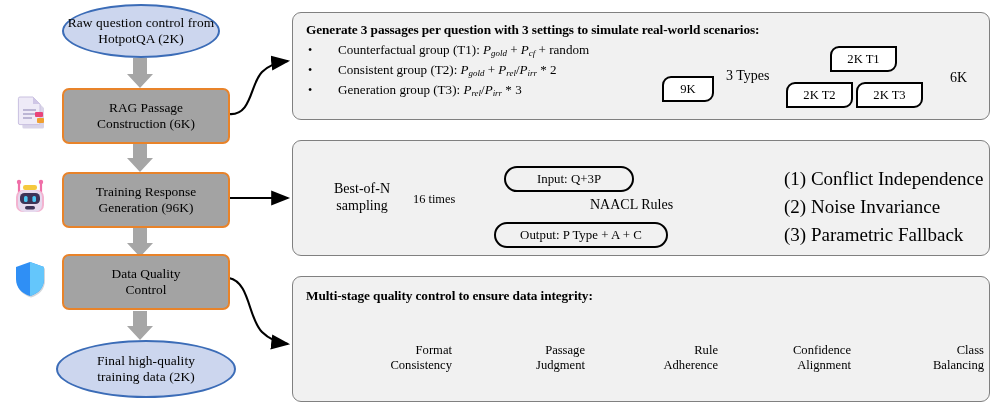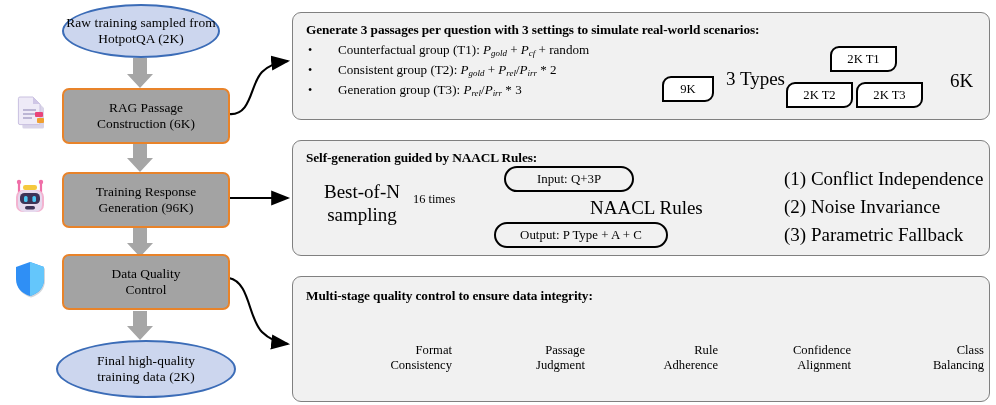--- a/index.html
+++ b/index.html
@@ -53,21 +53,21 @@
     letter-spacing:-.1px;
   }
   .bullet-row {
     position:absolute;
     font-size:13.1px;
     white-space:nowrap;
     display:flex; align-items:baseline;
   }
   .bullet-dot { width:18px; text-align:left; font-size:12px; }
   .bullet-indent { width:12px; }
-  .txt { position:absolute; font-size:19px; white-space:nowrap; }
+  .txt { position:absolute; font-size:14px; white-space:nowrap; }
   .txt.center { text-align:center; }
 
   sub { font-size:.68em; vertical-align:-0.28em; }
   i.mv { font-style:italic; font-family:"Liberation Serif", serif; }
 
   
   .tag {
     position:absolute;
     border:2px solid #000;
     background:#fff;
@@ -150,21 +150,21 @@
       <path d="M313,323 L430,323 L456,358 L430,393 L313,393 L339,358 z"></path>
       <path d="M446,323 L563,323 L589,358 L563,393 L446,393 L472,358 z"></path>
       <path d="M579,323 L696,323 L722,358 L696,393 L579,393 L605,358 z"></path>
       <path d="M712,323 L829,323 L855,358 L829,393 L712,393 L738,358 z"></path>
       <path d="M845,323 L962,323 L988,358 L962,393 L845,393 L871,358 z"></path>
     </g>
   </svg>
 
   <div class="ellipse" style="left:62px; top:4px; width:158px; height:54px;">
     <span>
-      <span>Raw training sampled from</span><br>
+      <span>Raw question control from</span><br>
       <span>HotpotQA (2K)</span>
     </span>
   </div>
 
   <div class="sideicon" style="left:10px; top:92px;">
     <svg width="40" height="40" viewBox="0 0 40 40">
       <path d="M12,7 h13 l7,7 v19 a1.6,1.6 0 0 1 -1.6,1.6 h-18.4 a1.6,1.6 0 0 1 -1.6,-1.6 v-24.4 a1.6,1.6 0 0 1 1.6,-1.6 z" fill="#b9b1d6" opacity=".55" transform="translate(2,2)"></path>
       <path d="M10,5 h13 l7,7 v19 a1.6,1.6 0 0 1 -1.6,1.6 h-18.4 a1.6,1.6 0 0 1 -1.6,-1.6 v-24.4 a1.6,1.6 0 0 1 1.6,-1.6 z" fill="#eeeaf7" stroke="#c9c0e0" stroke-width="1"></path>
       <path d="M23,5 l7,7 h-7 z" fill="#cfc6e6"></path>
       <g stroke="#a59ec4" stroke-width="1.4">
@@ -258,21 +258,20 @@
   <div class="txt" style="left:726px; top:68px;">3 Types</div>
 
   <div class="tag" style="left:830px; top:46px; width:67px; height:26px;">2K T1</div>
   <div class="tag" style="left:786px; top:82px; width:67px; height:26px;">2K T2</div>
   <div class="tag" style="left:856px; top:82px; width:67px; height:26px;">2K T3</div>
 
   <div class="txt" style="left:950px; top:70px;text-align:right;">6K</div>
 
   <div class="panel" style="left:292px; top:140px; width:698px; height:116px;"></div>
 
-  <div class="panel-title" style="left:306px; top:150px;">Self-generation guided by NAACL Rules:</div>
 
   <div class="txt center" style="left:320px; top:181px; width:84px; line-height:1.2;">
     <span>Best-of-N</span><br>
     <span>sampling</span>
   </div>
 
   <div class="txt" style="left:413px; top:192px; font-size:12.4px;">16 times</div>
 
   <div class="pill" style="left:504px; top:166px; width:130px; height:26px;">Input: Q+3P</div>
   <div class="pill" style="left:494px; top:222px; width:174px; height:26px;">Output: P Type + A + C</div>

